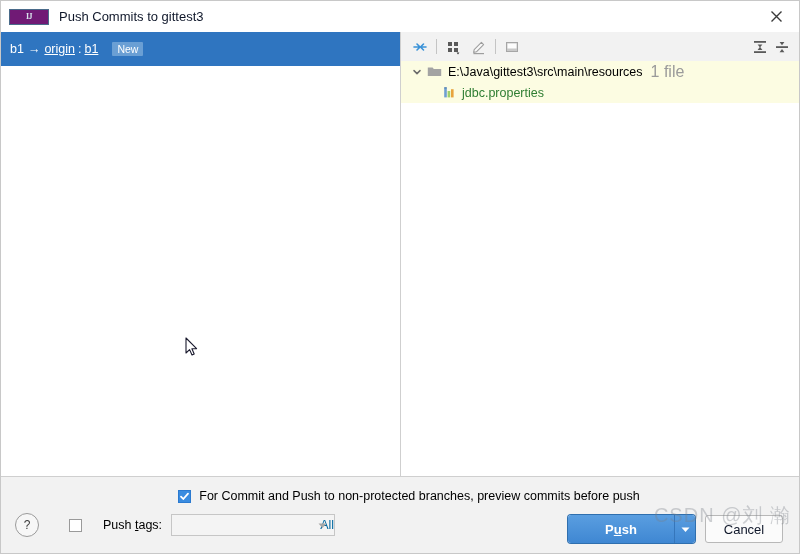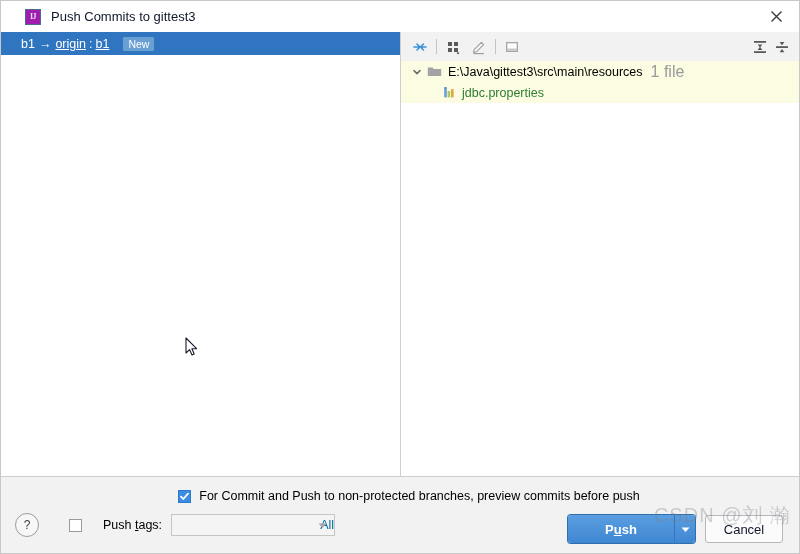--- a/index.html
+++ b/index.html
@@ -33,35 +33,34 @@
   #title-bar {
     height: 31px;
     min-height: 31px;
     background: #ffffff;
     display: flex;
     align-items: center;
     padding-left: 8px;
     position: relative;
   }
   #app-icon {
-    width: 16px;
+    width: 40px;
     height: 16px;
-    background: #a21caf;
+    background: #701a75;
     border: 1px solid #4a6b8a;
     box-sizing: border-box;
     display: flex;
     align-items: center;
     justify-content: center;
     color: #d8e3ec;
     font-size: 8px;
     font-weight: bold;
     font-family: "Liberation Serif", serif;
     letter-spacing: -0.5px;
     flex: 0 0 auto;
-    margin-left: 16px;
   }
   #dialog-title {
     margin-left: 10px;
     font-size: 13px;
     color: #0f172a;
     white-space: nowrap;
   }
   #close-button {
     position: absolute;
     right: 0;
@@ -91,24 +90,24 @@
     position: relative;
     overflow: hidden;
   }
   #splitter {
     width: 1px;
     background: #cfcfcf;
     flex: 0 0 1px;
   }
 
   .commit-group-row {
-    height: 23px;
-    display: flex;
-    align-items: center;
-    padding-left: 20px;
+    height: 34px;
+    display: flex;
+    align-items: center;
+    padding-left: 9px;
     background: #2f75c0;
     color: #ffffff;
     white-space: nowrap;
     font-size: 12.5px;
   }
   .branch-plain { color: #ffffff; }
   .branch-link {
     color: #ffffff;
     text-decoration: underline;
   }

